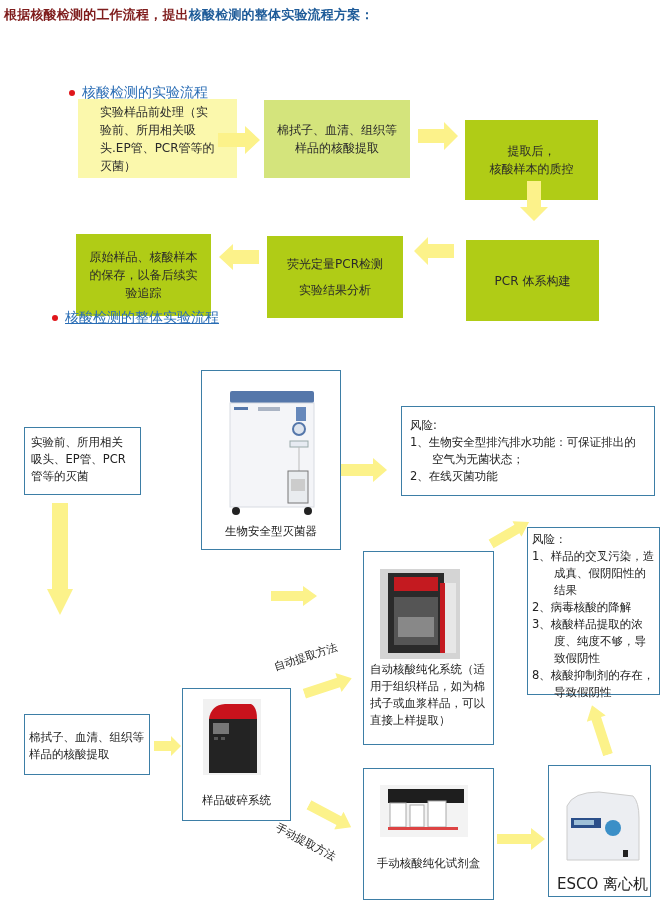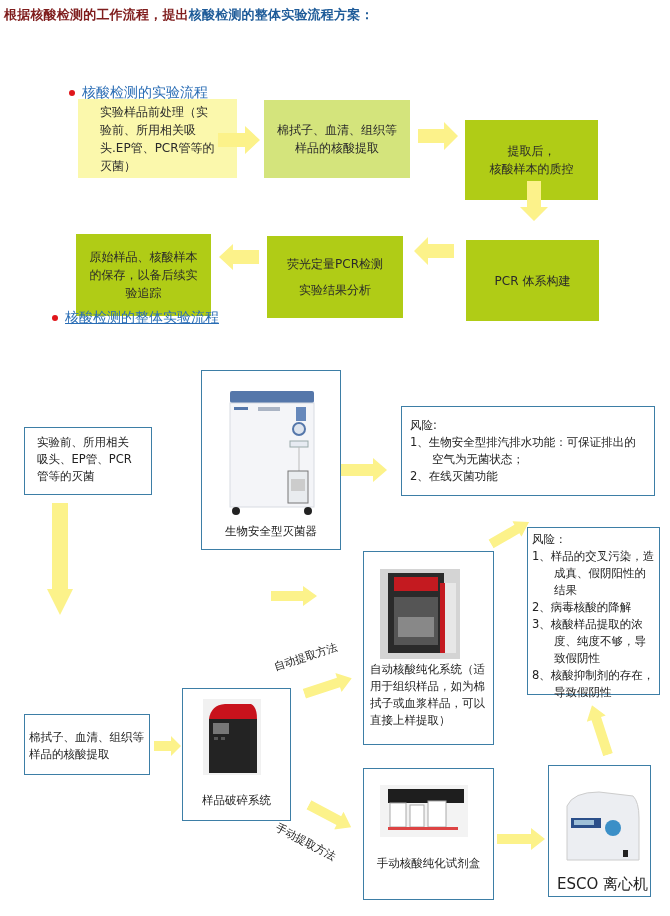--- a/index.html
+++ b/index.html
@@ -89,21 +89,21 @@
 
 <div class="abs fbox lime" style="left:76px; top:214px; width:135px; height:82px;">
   <span>原始样品、核酸样本的保存，以备后续实验追踪</span>
 </div>
 
 <div class="abs section-title" style="left:52px; top:309px;text-decoration:underline;">
   <span class="dot"></span>
   <span>核酸检测的整体实验流程</span>
 </div>
 
-<div class="abs wbox" style="left:24px; top:427px; width:128px; height:68px; padding:6px 12px;">
+<div class="abs wbox" style="left:24px; top:427px; width:117px; height:68px; padding:6px 6px;">
   <span>实验前、所用相关吸头、EP管、PCR管等的灭菌</span>
 </div>
 
 <div class="abs arrow" style="left:47px; top:503px;">
   <svg width="26" height="112">
       <polygon points="5,0 21,0 21,86 26,86 13,112 0,86 5,86" fill="#fcf28a"></polygon>
     </svg>
 </div>
 
 <div class="abs wbox" style="left:201px; top:370px; width:140px; height:180px;">

